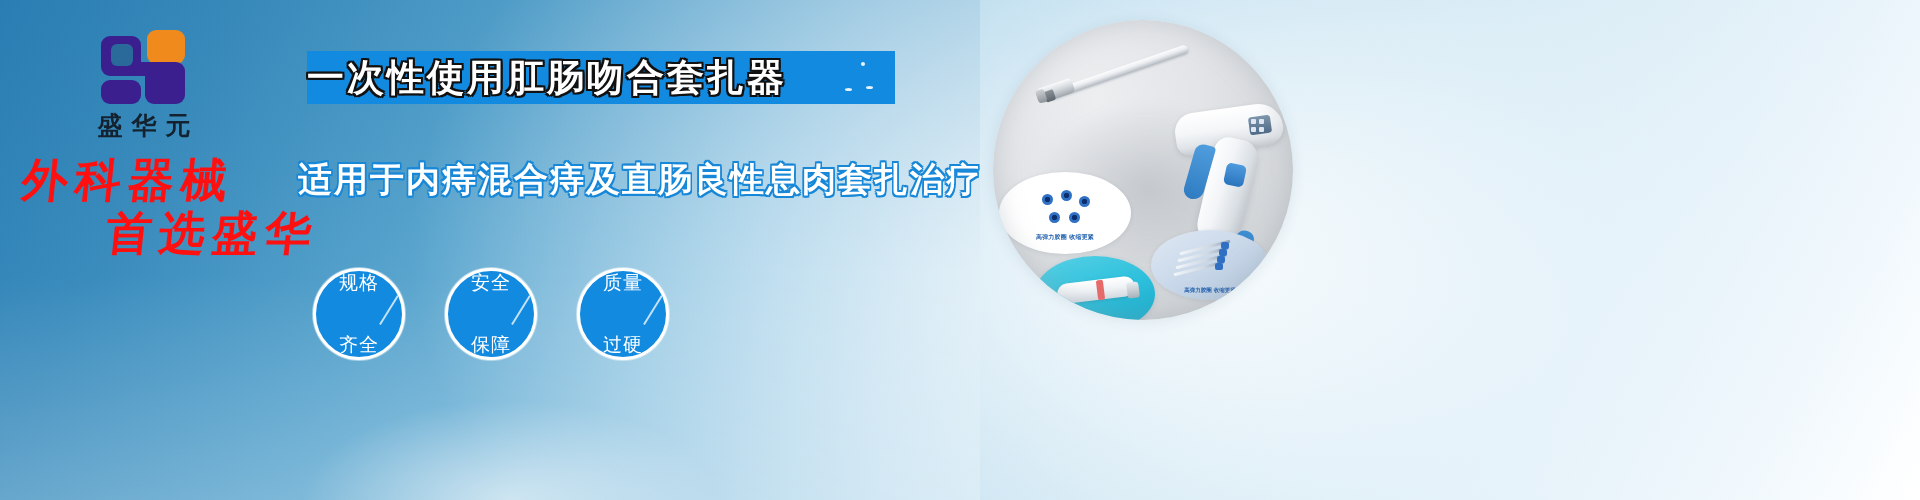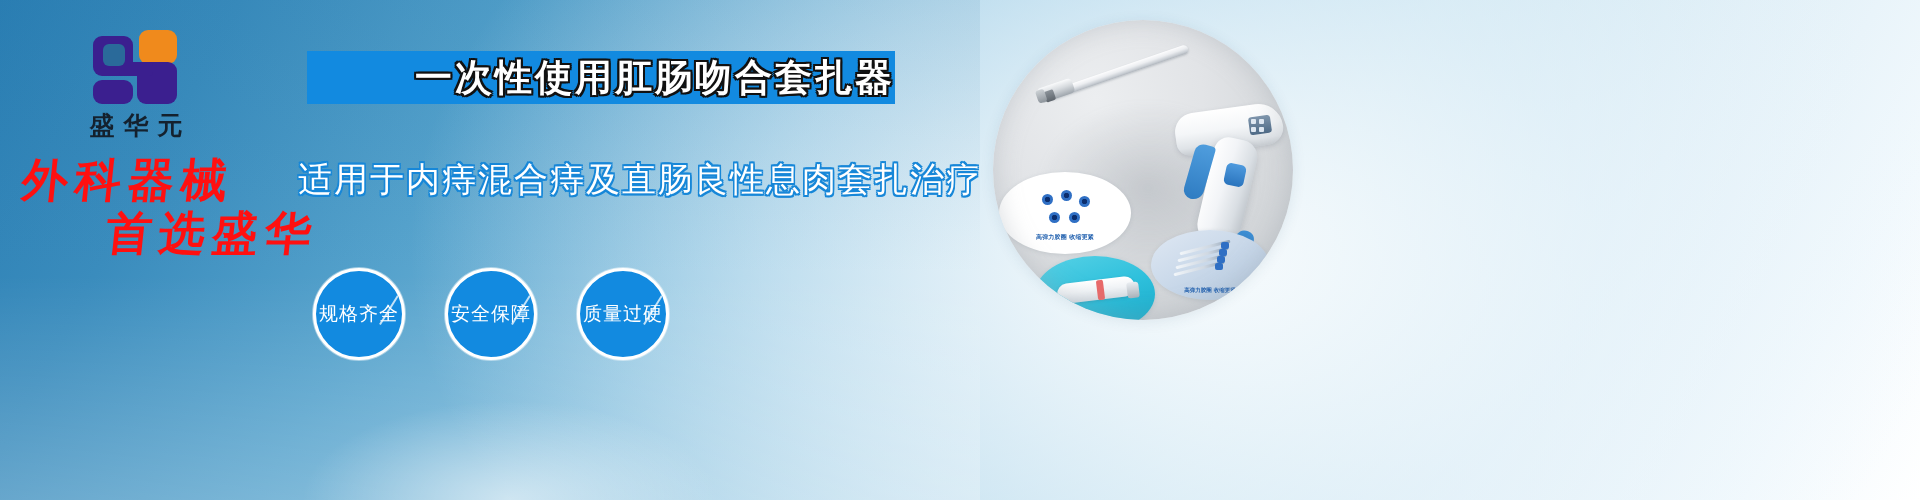--- a/index.html
+++ b/index.html
@@ -25,42 +25,42 @@
     pointer-events:none;
   }
   
   .glow-blob{
     position:absolute; left:300px; top:400px; width:420px; height:200px;
     background:radial-gradient(ellipse at center, rgba(255,255,255,0.55) 0%, rgba(255,255,255,0) 70%);
     pointer-events:none;
   }
 
   
-  .logo { position:absolute; left:46px; top:28px; width:180px; }
+  .logo { position:absolute; left:54px; top:28px; width:180px; }
   .logo-mark { position:relative; width:86px; height:76px; margin:0 auto; }
   .lm { position:absolute; border-radius:9px; }
   .lm-a { left:0px;  top:8px;  width:40px; height:40px; background:#3b1f8f; }
   .lm-b { left:46px; top:2px;  width:38px; height:34px; background:#f08a1c; }
   .lm-c { left:44px; top:34px; width:40px; height:42px; background:#3b1f8f; }
   .lm-d { left:0px;  top:52px; width:40px; height:24px; background:#3b1f8f; }
   .lm-bridge { left:26px; top:34px; width:34px; height:14px; background:#3b1f8f; border-radius:4px; }
   .lm-notch { left:10px; top:16px; width:22px; height:22px; background:#2a6a9a; border-radius:6px; }
   .logo-text {
     margin-top:8px; text-align:center;
     font-family:"DejaVu Sans","Liberation Sans",sans-serif;
     font-size:25px; font-weight:700; color:#14212e;
     letter-spacing:9px; text-indent:9px; line-height:1.1;
   }
 
   
   .title-bar{
     position:absolute; left:307px; top:51px;
     width:588px; height:53px;
     background:#128ae0;
-    display:flex; align-items:center; justify-content:flex-end;
+    display:flex; align-items:center; justify-content:flex-start;
   }
   .title-text{
     font-family:"DejaVu Sans","Liberation Sans",sans-serif;
     font-size:37px; font-weight:700; color:#ffffff;
     letter-spacing:3px; white-space:nowrap;
     text-shadow:
       -2px -2px 0 #111, 2px -2px 0 #111, -2px 2px 0 #111, 2px 2px 0 #111,
       -2px 0 0 #111, 2px 0 0 #111, 0 -2px 0 #111, 0 2px 0 #111;
   }
   .title-spark{ position:absolute; background:#ffffff; border-radius:50%; opacity:.9; }
@@ -76,39 +76,39 @@
     letter-spacing:7px; white-space:nowrap;
     transform:skewX(-6deg);
   }
   .calli-1{ left:22px; top:150px; font-size:46px; }
   .calli-2{ left:106px; top:203px; font-size:46px; }
 
   
   .subtitle{
     position:absolute; left:298px; top:157px;
     font-family:"DejaVu Sans","Liberation Sans",sans-serif;
-    font-size:34px; font-weight:400; color:#ffffff;
+    font-size:34px; font-weight:700; color:#ffffff;
     letter-spacing:2px; white-space:nowrap;
     text-shadow:
       -1.6px -1.6px 0 #1787d8, 1.6px -1.6px 0 #1787d8,
       -1.6px 1.6px 0 #1787d8, 1.6px 1.6px 0 #1787d8,
       -1.6px 0 0 #1787d8, 1.6px 0 0 #1787d8,
       0 -1.6px 0 #1787d8, 0 1.6px 0 #1787d8;
   }
 
   
   .features{ position:absolute; left:313px; top:268px; display:flex; gap:40px; }
   .feature{
     position:relative;
     width:92px; height:92px; border-radius:50%;
     background:#128ae0;
     border:3px solid #ffffff;
     box-shadow:0 0 0 1px rgba(255,255,255,0.45);
-    display:flex; 
-    align-items:center; justify-content:center;
+    display:flex; flex-direction:column;
+    align-items:center; justify-content:space-between;
     overflow:hidden;
   }
   .feature .slash{
     position:absolute; right:12px; top:22px;
     width:2px; height:34px; background:rgba(255,255,255,0.75);
     transform:rotate(32deg); transform-origin:center;
   }
   .feature .ln{
     font-family:"DejaVu Sans","Liberation Sans",sans-serif;
     font-size:19px; font-weight:400; color:#ffffff;

